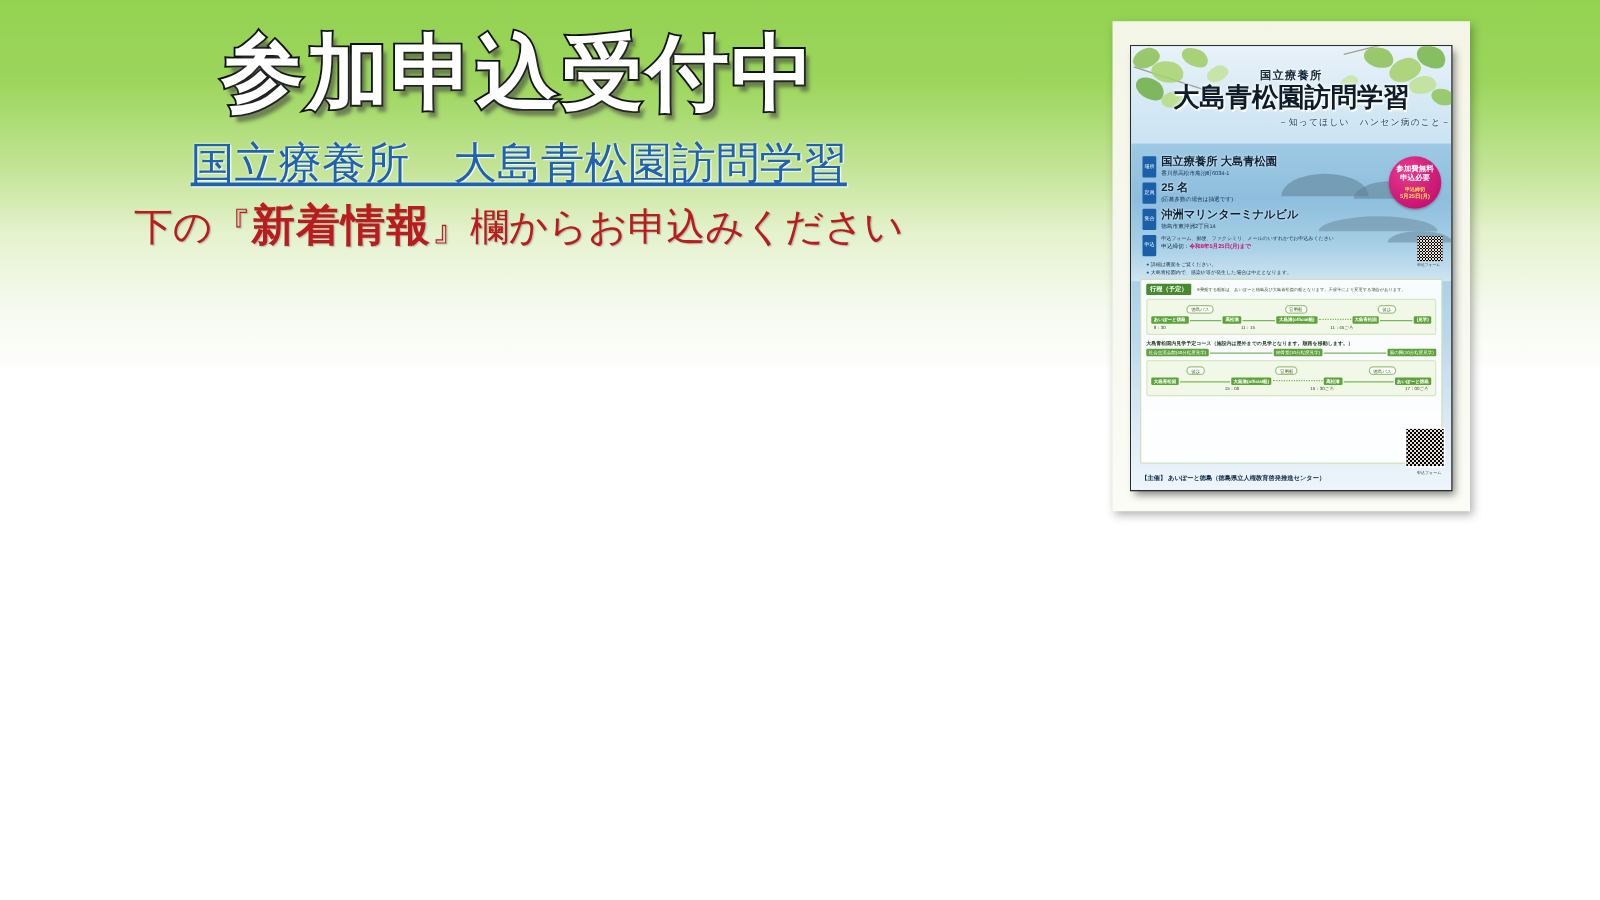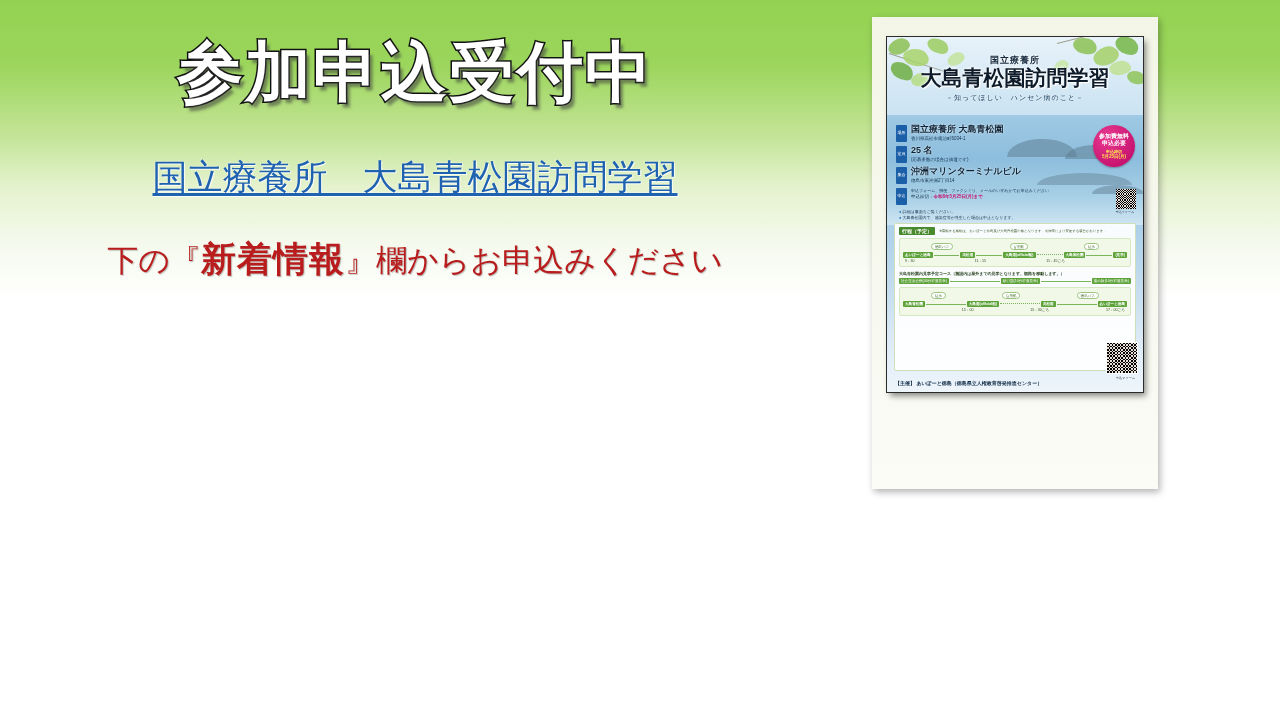--- a/index.html
+++ b/index.html
@@ -15,21 +15,21 @@
   
   #bg-gradient{
     position:absolute;left:0;top:0;width:1280px;height:300px;
     background:linear-gradient(to bottom,#93d251 0%,#9cd65d 22%,#c3e496 45%,#e4f2cd 62%,#f4f9ec 80%,#ffffff 100%);
   }
 
   
   #text-block{
     position:absolute;left:0;top:0;width:830px;height:300px;
     display:flex;flex-direction:column;align-items:center;
-    padding-top:36px;box-sizing:border-box;gap:32px;
+    padding-top:22px;box-sizing:border-box;
   }
 
   #headline{
     font-size:66px;
     font-weight:bold;
     letter-spacing:2px;
     color:#ffffff;
     -webkit-text-stroke:3px #111111;
     paint-order:stroke fill;
     text-shadow:4px 5px 3px rgba(60,60,60,.55);
@@ -55,21 +55,21 @@
     color:#b91c1c;
     white-space:nowrap;
     line-height:1.25;
     text-shadow:1px 1px 1px rgba(120,120,120,.45);
   }
   #note-line .emph{font-weight:bold;font-size:35px;letter-spacing:1px;}
   #note-line .quote{font-weight:normal;}
 
   
   #poster-frame{
-    position:absolute;left:872px;top:17px;width:286px;height:472px;
+    position:absolute;left:890px;top:17px;width:286px;height:392px;
     background:linear-gradient(to bottom,#f3f6e6 0%,#f6f8ee 50%,#fbfcf6 100%);
     box-shadow:2px 3px 7px rgba(0,0,0,.30);
   }
   #poster{
     position:absolute;left:15px;top:20px;width:256px;height:355px;
     background:linear-gradient(to bottom,#cfe4f4 0%,#b9d8ef 18%,#9ec9e8 42%,#bcd9ec 66%,#dceaf6 85%,#eef5fb 100%);
     box-shadow:0 0 0 1px #2b2b2b,3px 4px 6px rgba(0,0,0,.45);
     overflow:hidden;
     font-size:4px;
     color:#14324f;
@@ -88,21 +88,21 @@
     font-family:"Liberation Serif","DejaVu Serif",serif;
     text-shadow:0 0 2px #fff,0 0 3px #fff;
   }
   #poster-title{
     position:absolute;top:27px;left:0;width:100%;text-align:center;
     font-size:21px;font-weight:bold;color:#0d1b2a;letter-spacing:0px;
     font-family:"Liberation Serif","DejaVu Serif",serif;
     text-shadow:0 0 2px #fff,0 0 4px #fff,1px 1px 0 #fff;
   }
   #poster-subtitle{
-    position:absolute;top:56px;left:0;width:100%;text-align:center;
+    position:absolute;top:56px;left:0;width:100%;text-align:right;
     font-size:7px;color:#123a5c;letter-spacing:1px;
     font-family:Liberation Serif, serif;
     text-shadow:0 0 2px #fff;
   }
 
   
   #sea{position:absolute;left:0;top:78px;width:100%;height:110px;
     background:linear-gradient(to bottom,#9fc9e4 0%,#8dbedd 40%,#a8d0e6 75%,#cfe5f2 100%);}
   .island{position:absolute;background:#5f7f93;opacity:.55;border-radius:50% 50% 0 0/100% 100% 0 0;}
 

